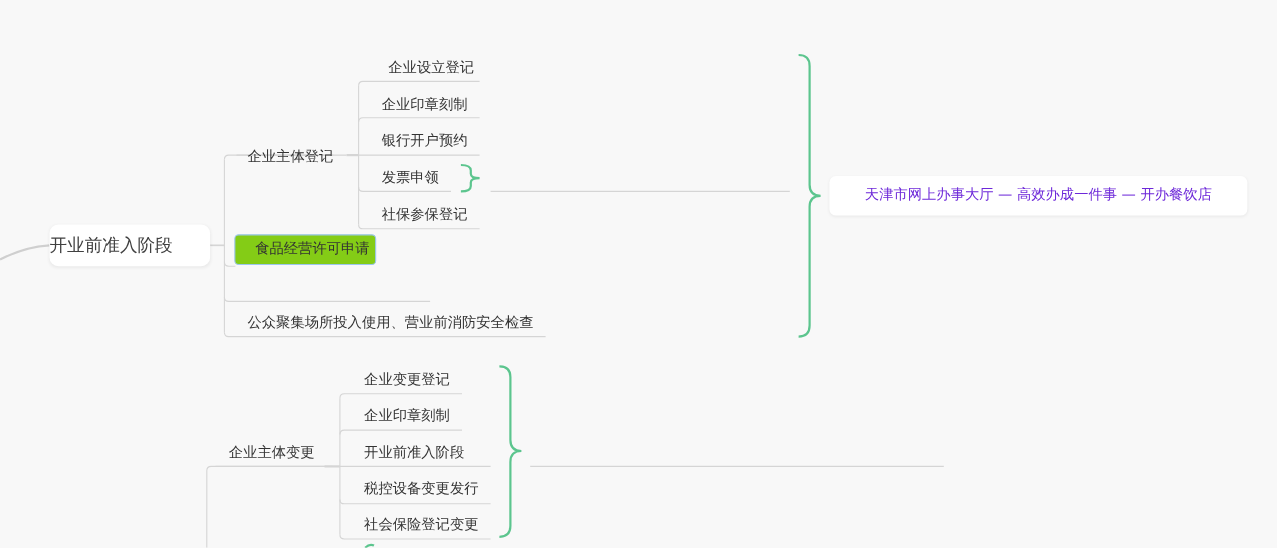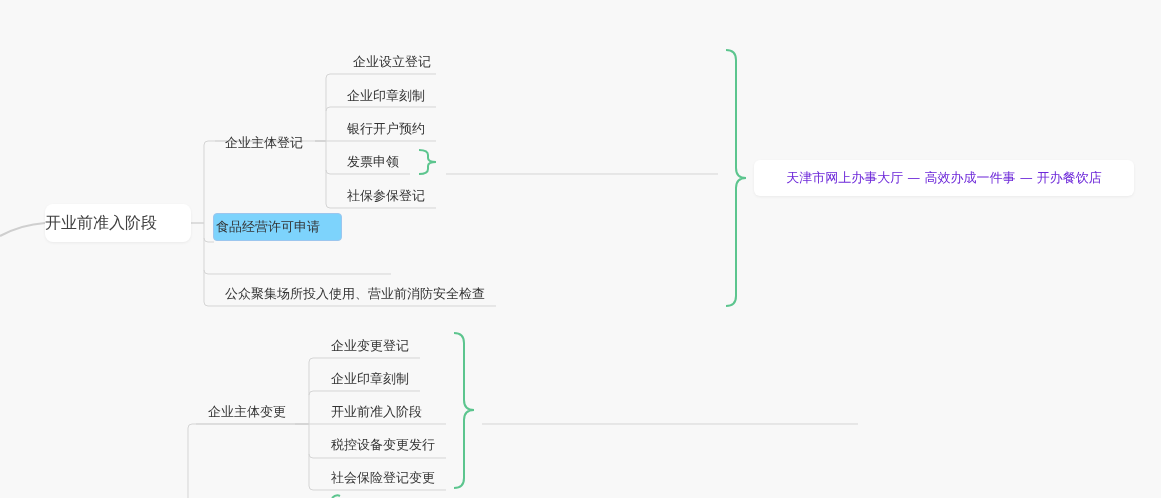--- a/index.html
+++ b/index.html
@@ -43,27 +43,27 @@
       background: #fff;
       border-radius: 6px;
       box-shadow: 0 1px 3px rgba(0,0,0,0.06);
       display: flex;
       align-items: center;
       justify-content: center;
       font-size: 13px;
       color: #6d28d9;
     }
     .node.selected {
-      background: #7dd3fc;
+      background: #84cc16;
       border: 1.5px solid #9cc6ee;
       border-radius: 4px;
       box-sizing: border-box;
       display: flex;
       align-items: center;
-      padding-left: 2px;
+      padding-left: 18px;
     }
   </style>
 </head>
 <body>
 
 <div class="canvas">
 
   <svg class="lines" viewBox="0 0 1161 498">
 
     <path d="M0,236 C15,228 30,224 45,223" fill="none" stroke="#cfcfcf" stroke-width="2"></path>

